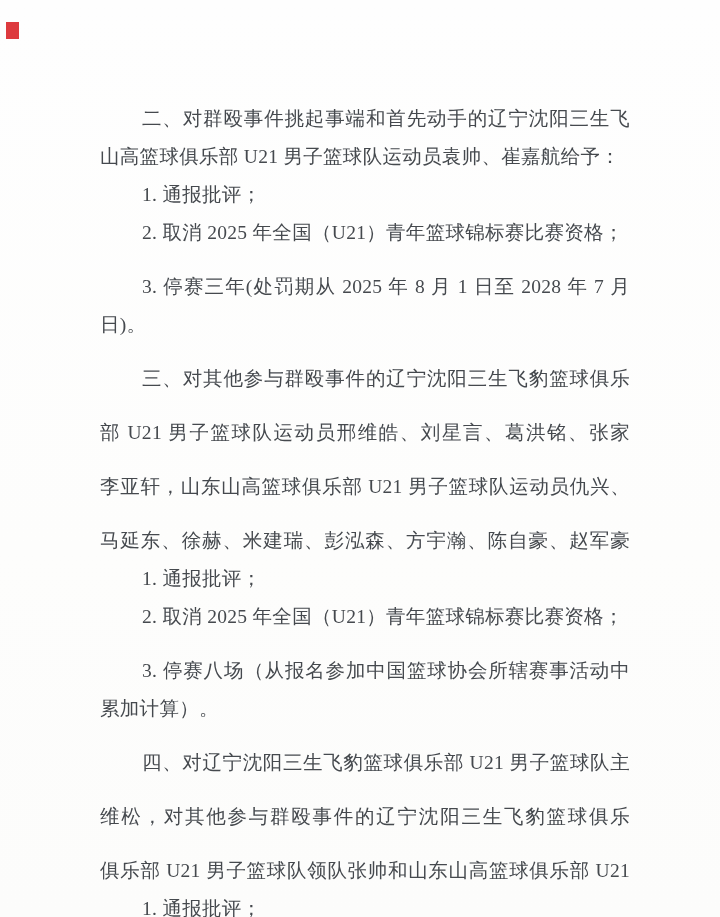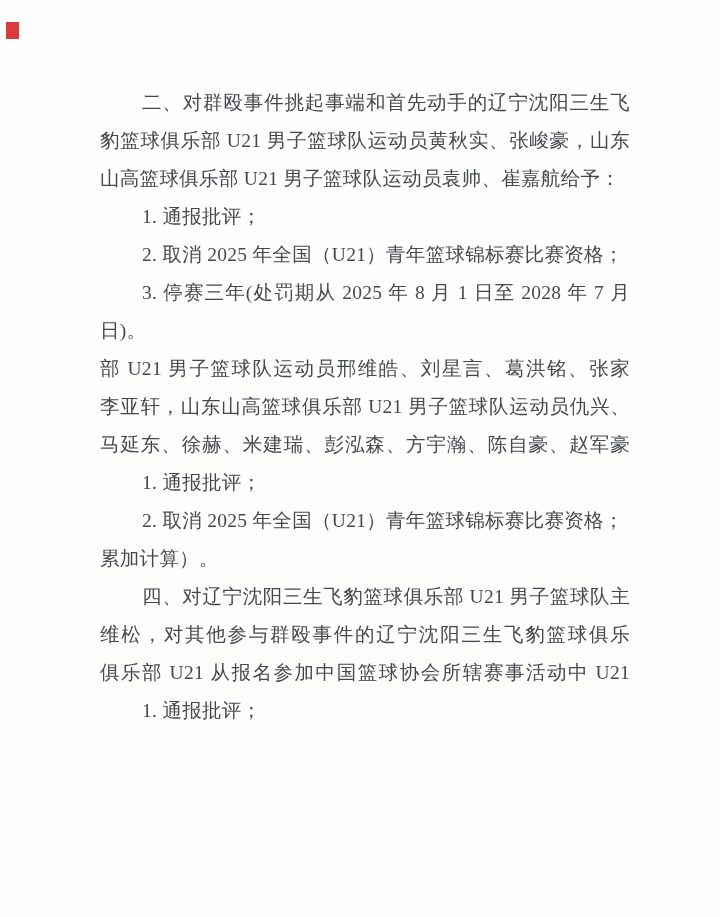--- a/index.html
+++ b/index.html
@@ -40,40 +40,42 @@
   .ln {
     height: 38px;
     overflow: hidden;
   }
   .ind {
     text-indent: 42px;
   }
   .str {
     text-align: justify;
     text-align-last: justify;
+    margin-top: 16px;
   }
 </style>
 </head>
 <body>
 
 <div class="scan-page">
   <div class="red-mark"></div>
 
   <div class="page-text">
     <div class="ln ind str">二、对群殴事件挑起事端和首先动手的辽宁沈阳三生飞</div>
-    <div class="ln str">豹篮球俱乐部 U21 男子篮球队运动员黄秋实、张峻豪，山东</div>
     <div class="ln">山高篮球俱乐部 U21 男子篮球队运动员袁帅、崔嘉航给予：</div>
     <div class="ln ind">1. 通报批评；</div>
     <div class="ln ind">2. 取消 2025 年全国（U21）青年篮球锦标赛比赛资格；</div>
     <div class="ln ind str">3. 停赛三年(处罚期从 2025 年 8 月 1 日至 2028 年 7 月 31</div>
     <div class="ln">日)。</div>
+    <div class="ln ind str">三、对其他参与群殴事件的辽宁沈阳三生飞豹篮球俱乐</div>
     <div class="ln str">部 U21 男子篮球队运动员邢维皓、刘星言、葛洪铭、张家诚、</div>
     <div class="ln str">李亚轩，山东山高篮球俱乐部 U21 男子篮球队运动员仇兴、</div>
     <div class="ln str">马延东、徐赫、米建瑞、彭泓森、方宇瀚、陈自豪、赵军豪</div>
     <div class="ln ind">1. 通报批评；</div>
     <div class="ln ind">2. 取消 2025 年全国（U21）青年篮球锦标赛比赛资格；</div>
+    <div class="ln ind str">3. 停赛八场（从报名参加中国篮球协会所辖赛事活动中</div>
     <div class="ln">累加计算）。</div>
     <div class="ln ind str">四、对辽宁沈阳三生飞豹篮球俱乐部 U21 男子篮球队主</div>
     <div class="ln str">维松，对其他参与群殴事件的辽宁沈阳三生飞豹篮球俱乐</div>
-    <div class="ln str">俱乐部 U21 从报名参加中国篮球协会所辖赛事活动中 U21</div>
+    <div class="ln str">俱乐部 U21 男子篮球队领队张帅和山东山高篮球俱乐部 U21</div>
     <div class="ln ind">1. 通报批评；</div>
   </div>
 </div>
 
 </body></html>

